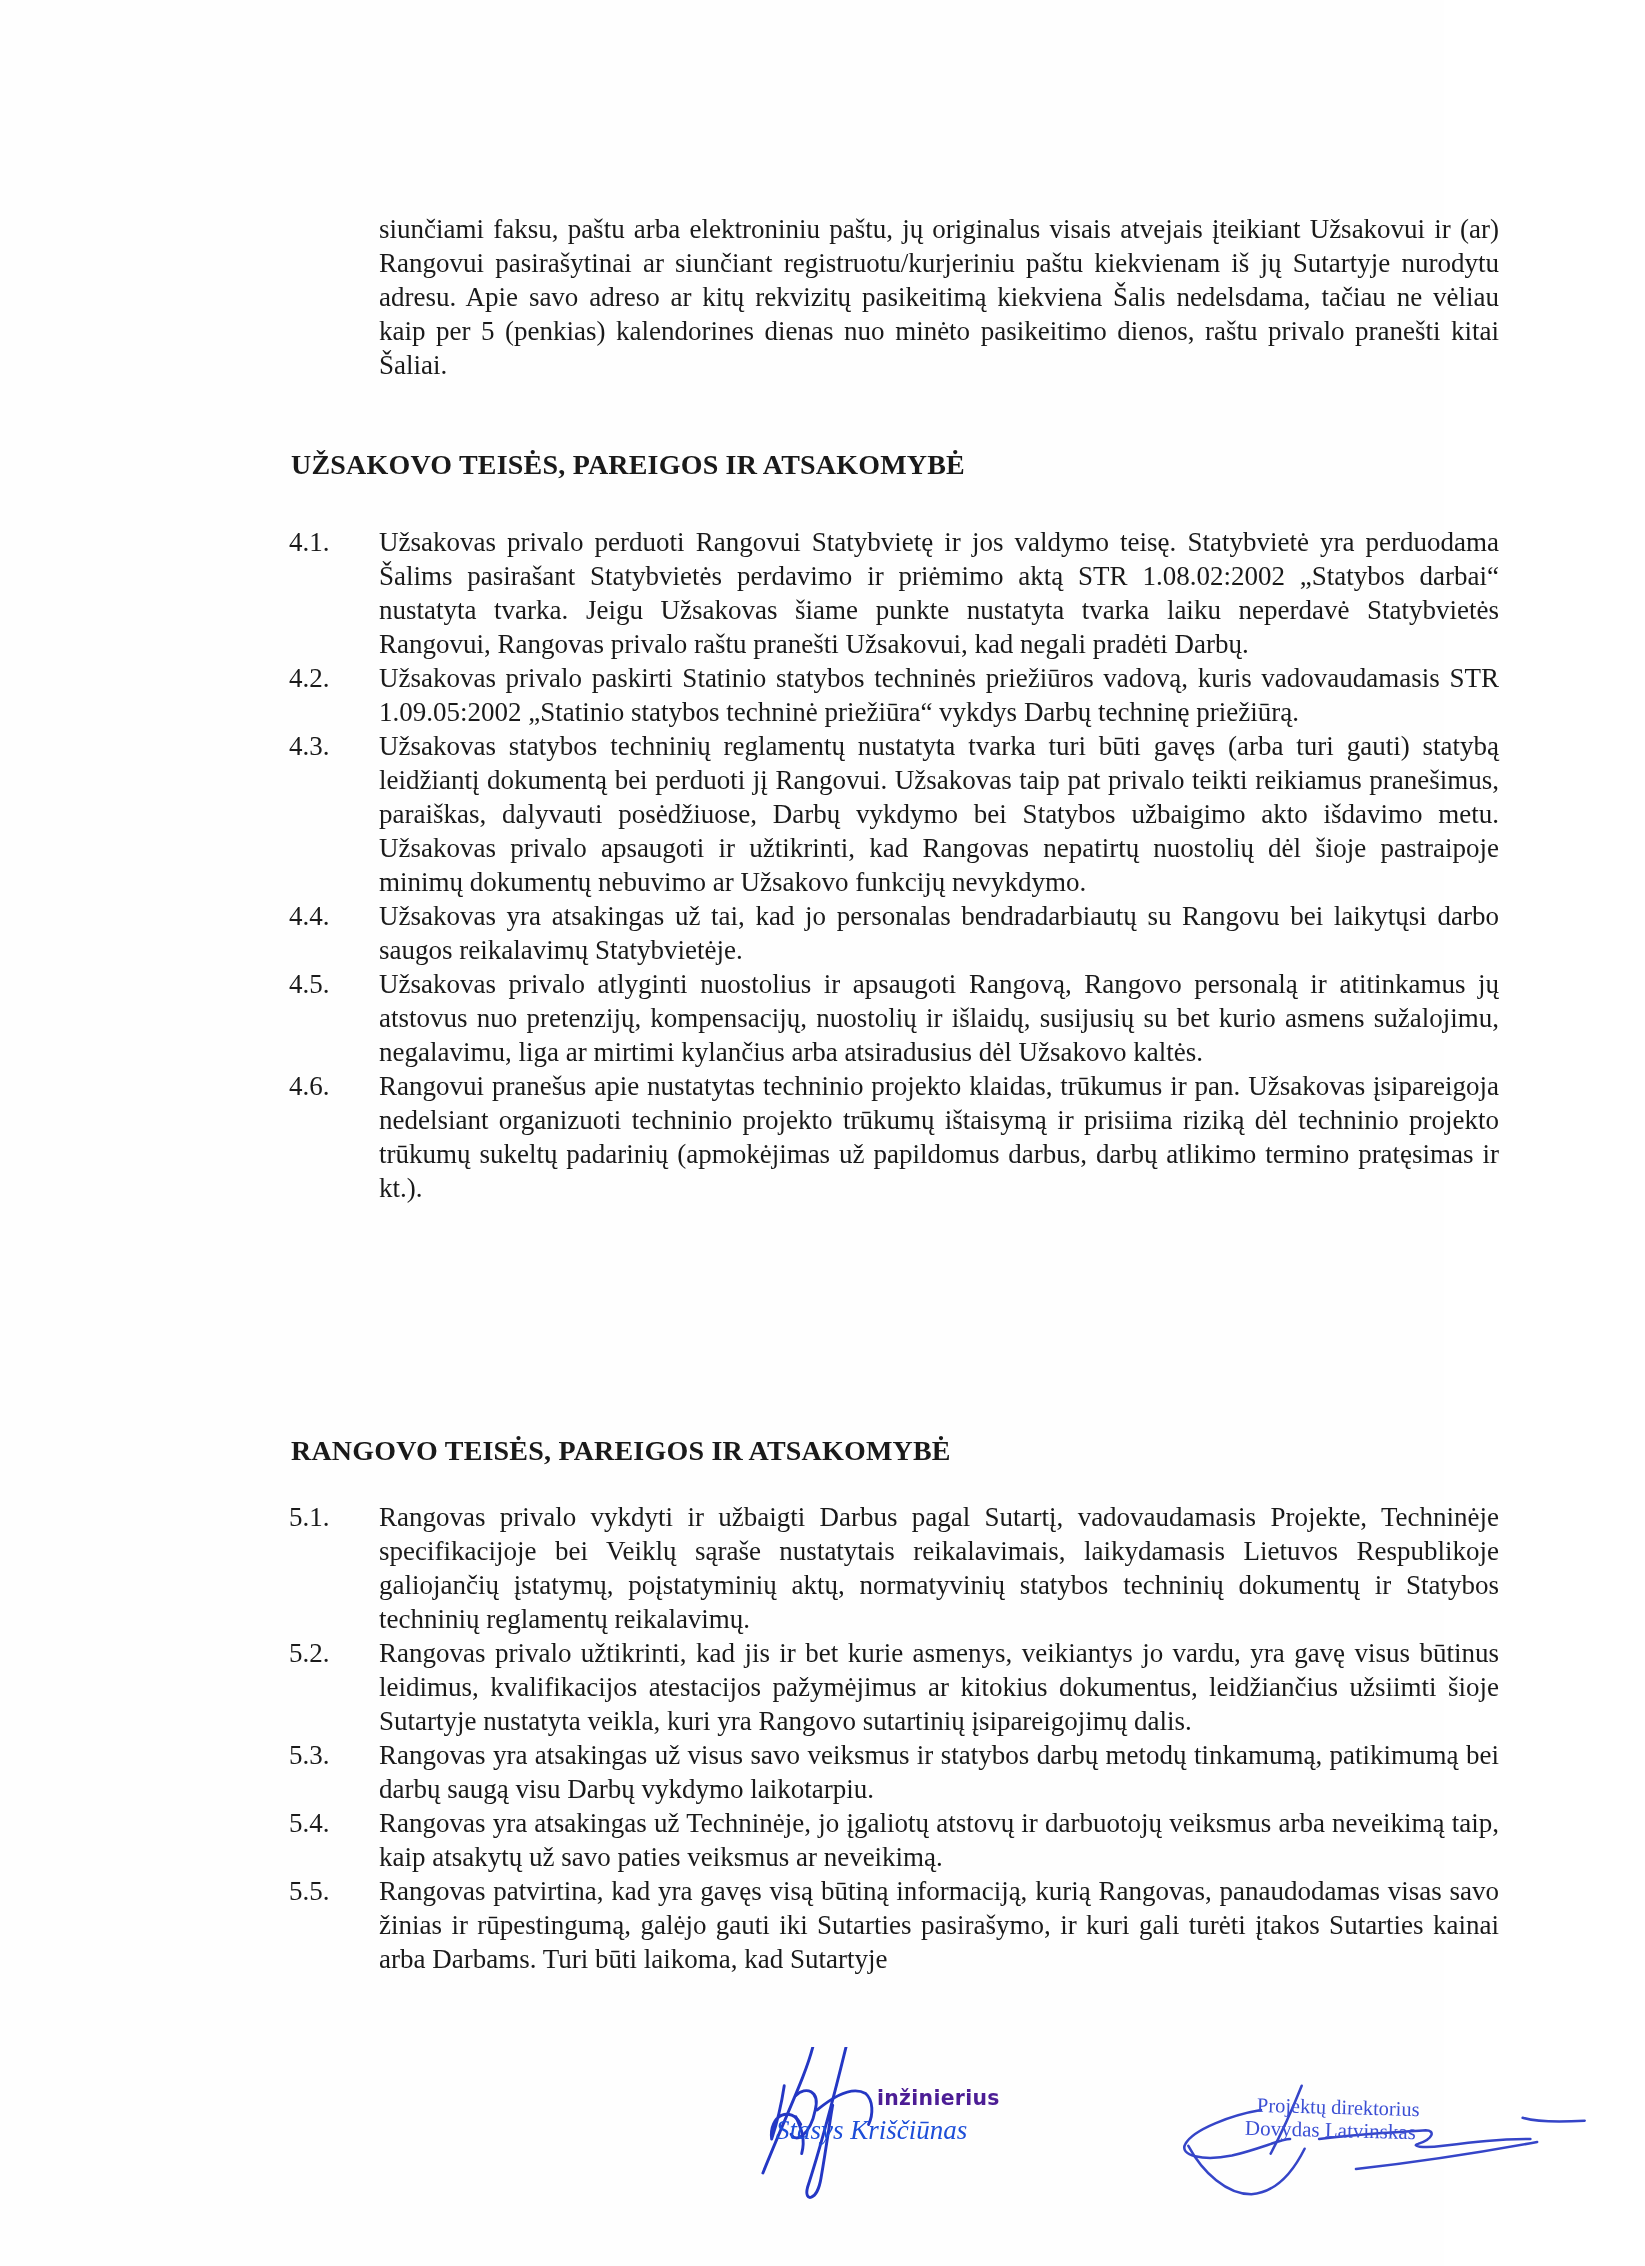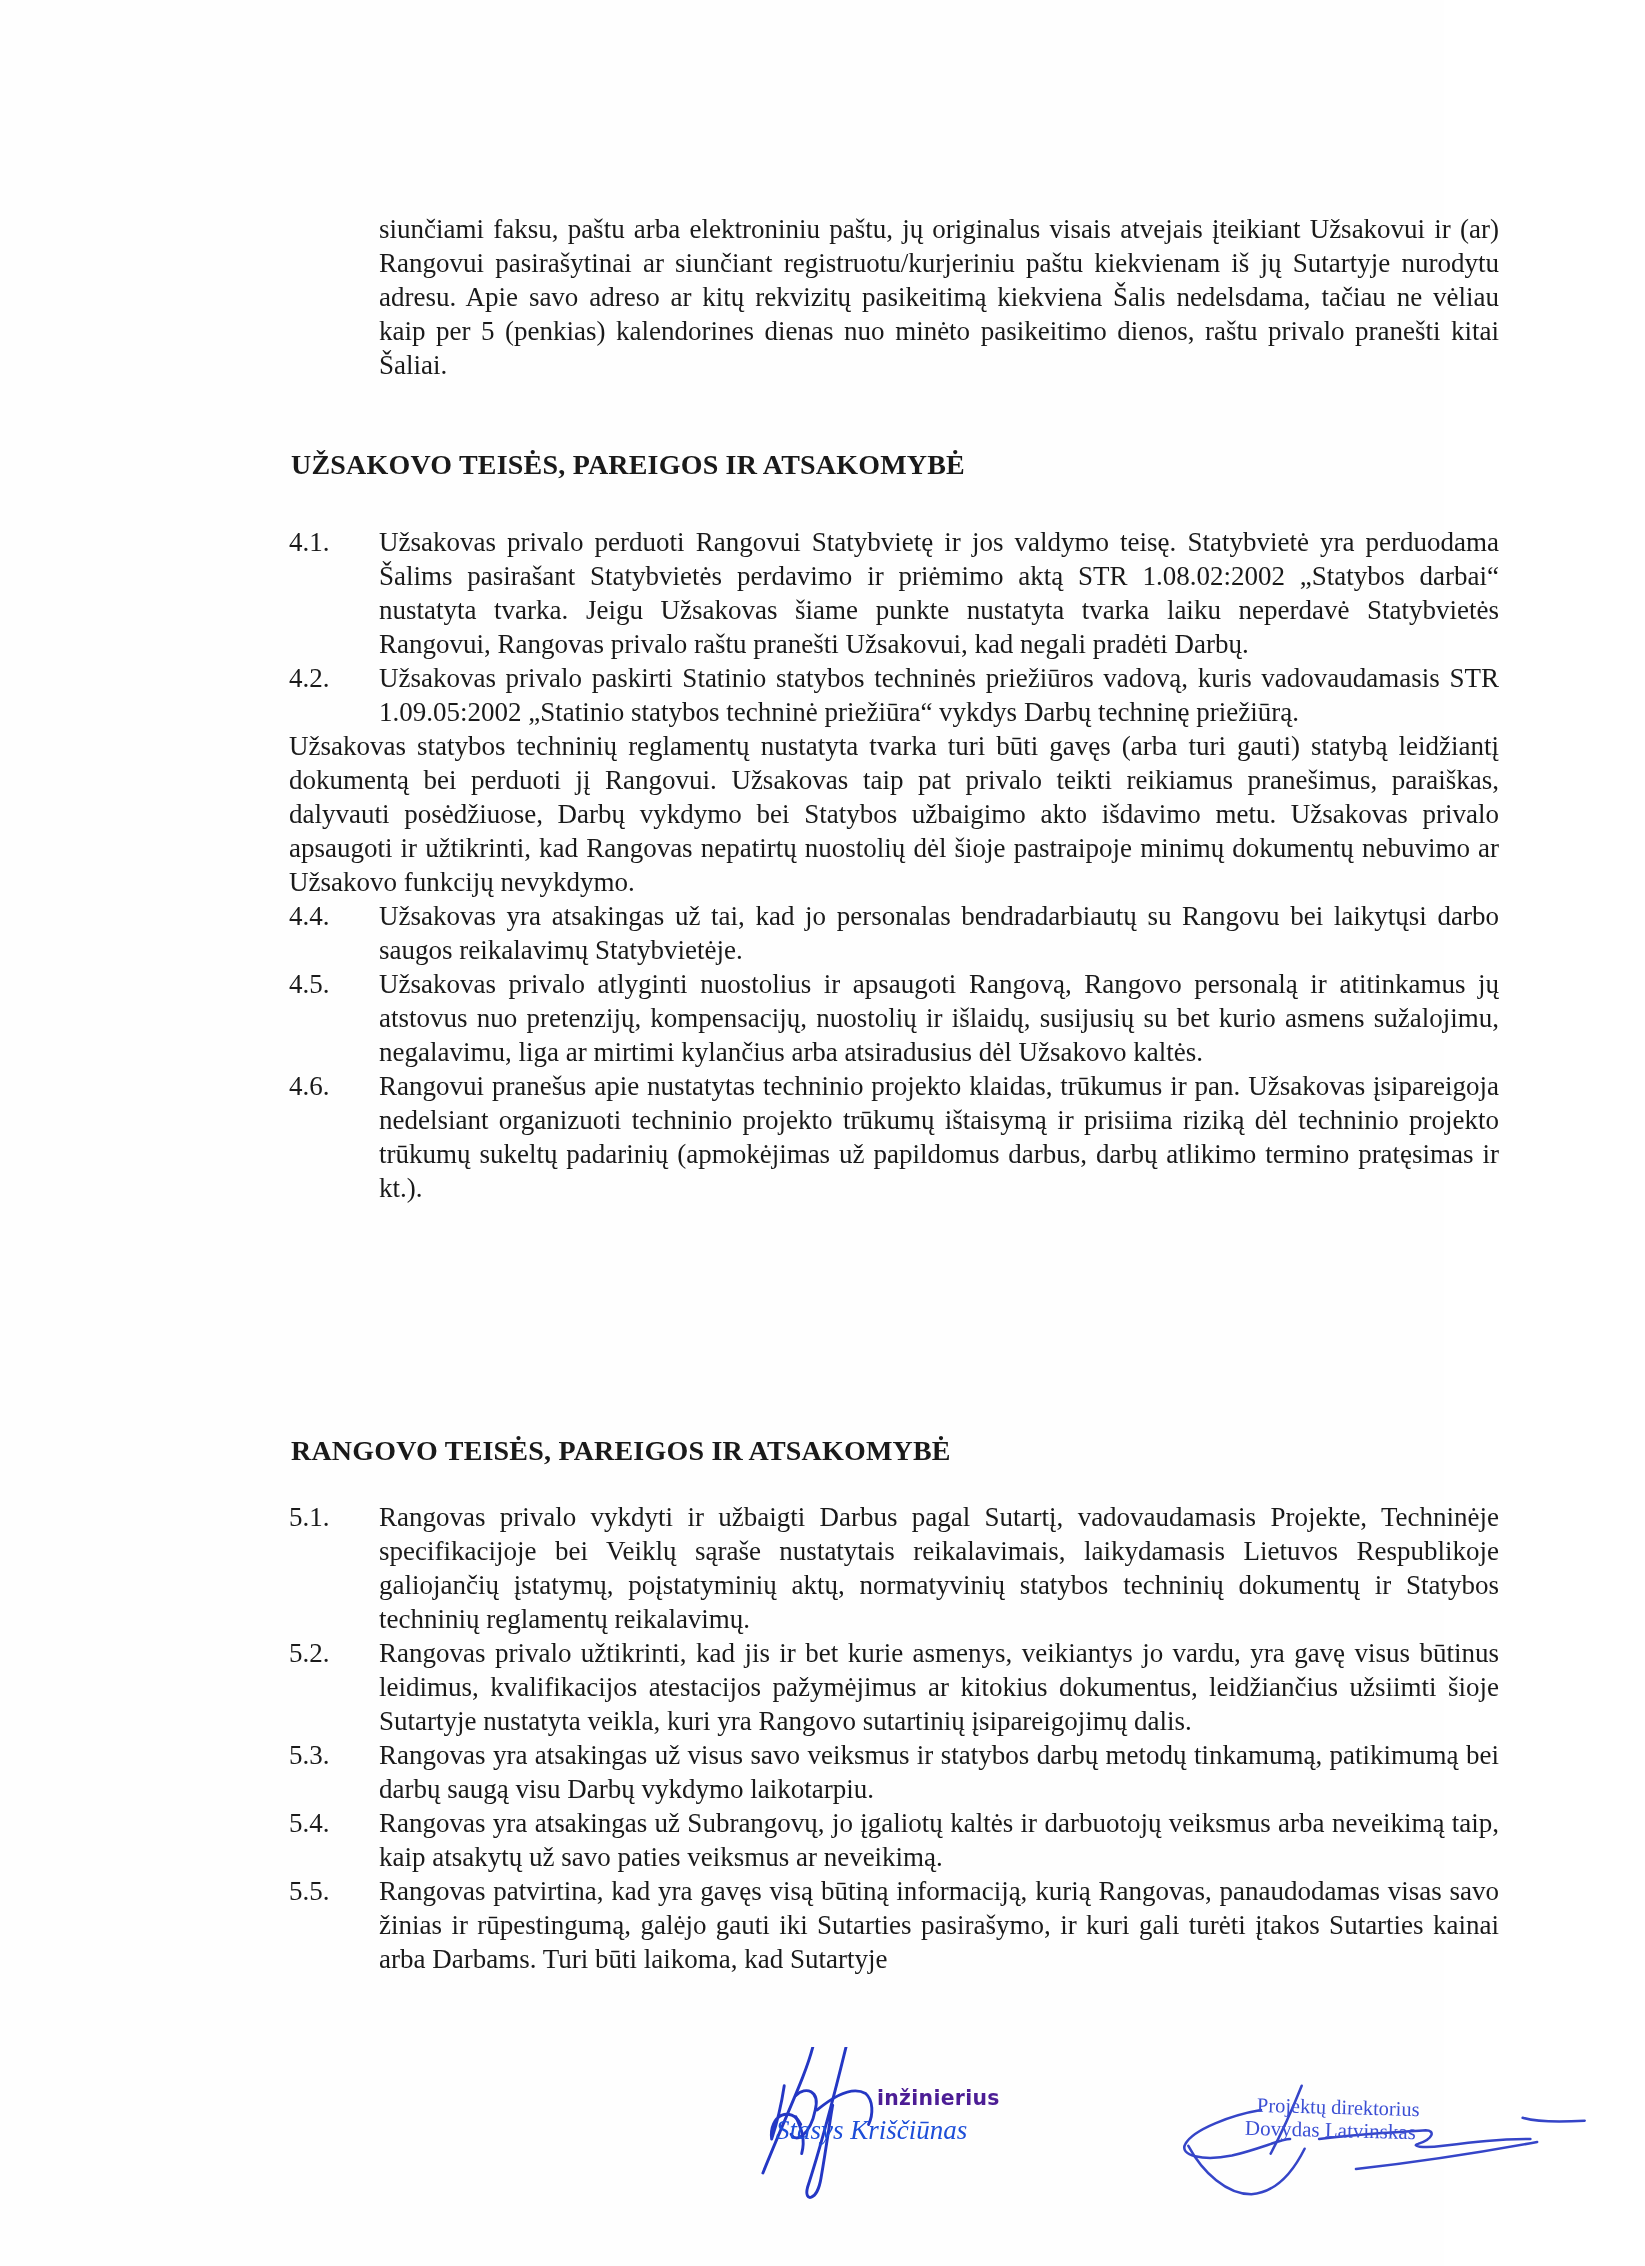--- a/index.html
+++ b/index.html
@@ -113,20 +113,21 @@
   <ol class="clauses" style="top:512px;margin-top:13px;">
     <li class="clause">
       <span class="clause-num">4.1.</span>
       <span class="clause-text">Užsakovas privalo perduoti Rangovui Statybvietę ir jos valdymo teisę. Statybvietė yra perduodama Šalims pasirašant Statybvietės perdavimo ir priėmimo aktą STR 1.08.02:2002 „Statybos darbai“ nustatyta tvarka. Jeigu Užsakovas šiame punkte nustatyta tvarka laiku neperdavė Statybvietės Rangovui, Rangovas privalo raštu pranešti Užsakovui, kad negali pradėti Darbų.</span>
     </li>
     <li class="clause">
       <span class="clause-num">4.2.</span>
       <span class="clause-text">Užsakovas privalo paskirti Statinio statybos techninės priežiūros vadovą, kuris vadovaudamasis STR 1.09.05:2002 „Statinio statybos techninė priežiūra“ vykdys Darbų techninę priežiūrą.</span>
     </li>
     <li class="clause">
+      <span class="clause-num">4.3.</span>
       <span class="clause-text">Užsakovas statybos techninių reglamentų nustatyta tvarka turi būti gavęs (arba turi gauti) statybą leidžiantį dokumentą bei perduoti jį Rangovui. Užsakovas taip pat privalo teikti reikiamus pranešimus, paraiškas, dalyvauti posėdžiuose, Darbų vykdymo bei Statybos užbaigimo akto išdavimo metu. Užsakovas privalo apsaugoti ir užtikrinti, kad Rangovas nepatirtų nuostolių dėl šioje pastraipoje minimų dokumentų nebuvimo ar Užsakovo funkcijų nevykdymo.</span>
     </li>
     <li class="clause">
       <span class="clause-num">4.4.</span>
       <span class="clause-text">Užsakovas yra atsakingas už tai, kad jo personalas bendradarbiautų su Rangovu bei laikytųsi darbo saugos reikalavimų Statybvietėje.</span>
     </li>
     <li class="clause">
       <span class="clause-num">4.5.</span>
       <span class="clause-text">Užsakovas privalo atlyginti nuostolius ir apsaugoti Rangovą, Rangovo personalą ir atitinkamus jų atstovus nuo pretenzijų, kompensacijų, nuostolių ir išlaidų, susijusių su bet kurio asmens sužalojimu, negalavimu, liga ar mirtimi kylančius arba atsiradusius dėl Užsakovo kaltės.</span>
     </li>
@@ -146,21 +147,21 @@
     <li class="clause">
       <span class="clause-num">5.2.</span>
       <span class="clause-text">Rangovas privalo užtikrinti, kad jis ir bet kurie asmenys, veikiantys jo vardu, yra gavę visus būtinus leidimus, kvalifikacijos atestacijos pažymėjimus ar kitokius dokumentus, leidžiančius užsiimti šioje Sutartyje nustatyta veikla, kuri yra Rangovo sutartinių įsipareigojimų dalis.</span>
     </li>
     <li class="clause">
       <span class="clause-num">5.3.</span>
       <span class="clause-text">Rangovas yra atsakingas už visus savo veiksmus ir statybos darbų metodų tinkamumą, patikimumą bei darbų saugą visu Darbų vykdymo laikotarpiu.</span>
     </li>
     <li class="clause">
       <span class="clause-num">5.4.</span>
-      <span class="clause-text">Rangovas yra atsakingas už Subrangovų, jo įgaliotų kaltės ir darbuotojų veiksmus arba neveikimą taip, kaip atsakytų už savo paties veiksmus ar neveikimą.</span>
+      <span class="clause-text">Rangovas yra atsakingas už Techninėje, jo įgaliotų atstovų ir darbuotojų veiksmus arba neveikimą taip, kaip atsakytų už savo paties veiksmus ar neveikimą.</span>
     </li>
     <li class="clause">
       <span class="clause-num">5.5.</span>
       <span class="clause-text">Rangovas patvirtina, kad yra gavęs visą būtiną informaciją, kurią Rangovas, panaudodamas visas savo žinias ir rūpestingumą, galėjo gauti iki Sutarties pasirašymo, ir kuri gali turėti įtakos Sutarties kainai arba Darbams. Turi būti laikoma, kad Sutartyje</span>
     </li>
   </ol>
 
   <svg class="sig-svg" style="top:2047px;" viewBox="0 2110 1696 226">
     <g fill="none" stroke="#2437c4" stroke-width="3" stroke-linecap="round" stroke-linejoin="round">
       <path d="M838 2108 C 830 2140, 812 2175, 786 2240"></path>

